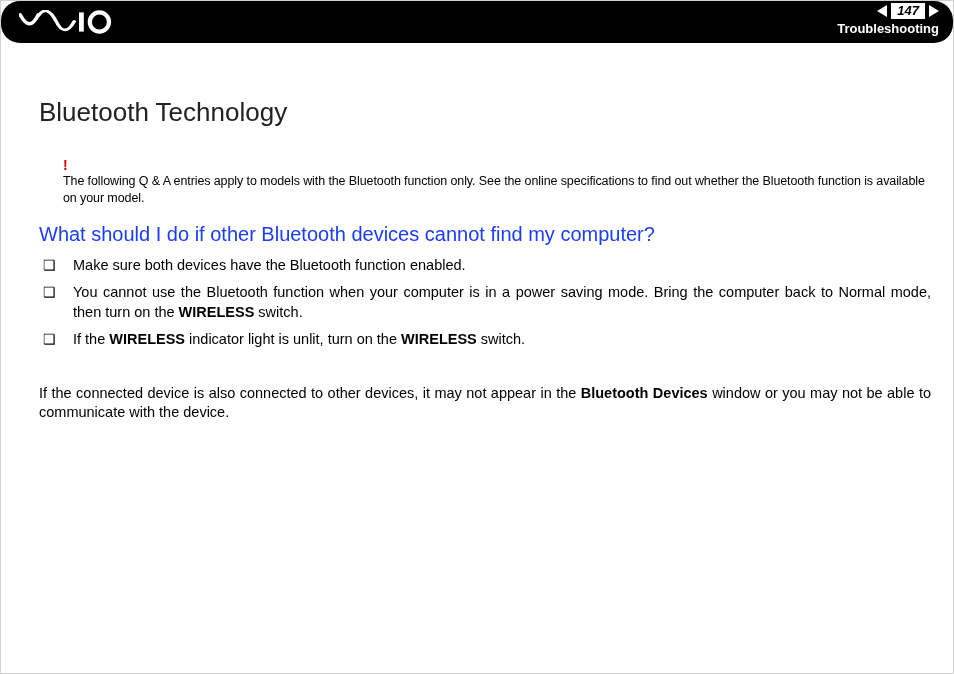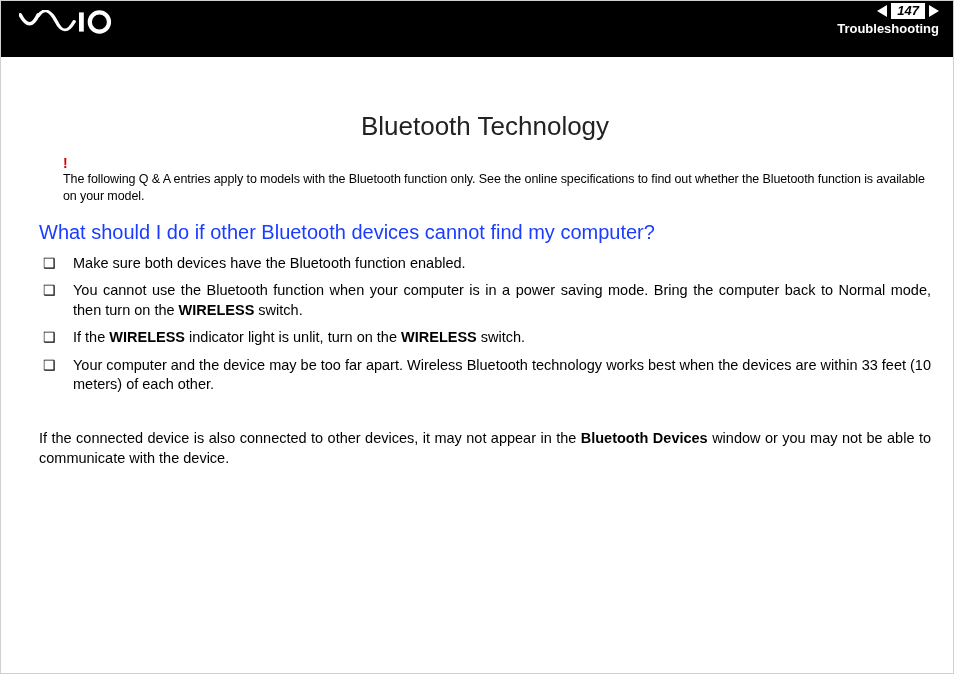--- a/index.html
+++ b/index.html
@@ -8,23 +8,24 @@
     height: 674px;
     font-family: Arial, Helvetica, sans-serif;
     background: #ffffff;
     color: #000000;
     overflow: hidden;
     position: relative;
     border: 1px solid #d0d0d0;
   }
   .header-bar {
     width: 100%;
-    height: 56px;
+    height: 42px;
     background: #000000;
     position: relative;
+    border-radius: 19px;
   }
   .vaio-logo {
     position: absolute;
     left: 18px;
     top: 8px;
     height: 26px;
     display: flex;
     align-items: center;
   }
   .vaio-logo svg { height: 24px; width: auto; }
@@ -60,22 +61,21 @@
     font-weight: bold;
     font-size: 13px;
   }
   .content {
     padding: 54px 22px 0 38px;
   }
   h1.page-title {
     font-size: 26px;
     font-weight: normal;
     color: #222;
-    margin-bottom: 12px;
-    text-align: center;
+    margin-bottom: 28px;
   }
   .note-block {
     margin-left: 24px;
     margin-bottom: 14px;
     font-size: 12.5px;
     line-height: 1.35;
     color: #000;
     font-family: Arial, Helvetica, sans-serif;
   }
   .note-mark {
@@ -151,18 +151,17 @@
     <span class="note-mark">!</span>
     <span class="note-text">The following Q &amp; A entries apply to models with the Bluetooth function only. See the online specifications to find out whether the Bluetooth function is available on your model.</span>
   </div>
 
   <h2 class="question">What should I do if other Bluetooth devices cannot find my computer?</h2>
 
   <ul class="checklist">
     <li><span>Make sure both devices have the Bluetooth function enabled.</span></li>
     <li><span>You cannot use the Bluetooth function when your computer is in a power saving mode. Bring the computer back to Normal mode, then turn on the </span><b>WIRELESS</b><span> switch.</span></li>
     <li><span>If the </span><b>WIRELESS</b><span> indicator light is unlit, turn on the </span><b>WIRELESS</b><span> switch.</span></li>
-    <li><span>Your computer and the device may be too far apart. Wireless Bluetooth technology works best when the devices are within 33 feet (10 meters) of each other.</span></li>
   </ul>
 
 
   <p class="body-para"><span>If the connected device is also connected to other devices, it may not appear in the </span><b>Bluetooth Devices</b><span> window or you may not be able to communicate with the device.</span></p>
 </div>
 
 </body></html>

